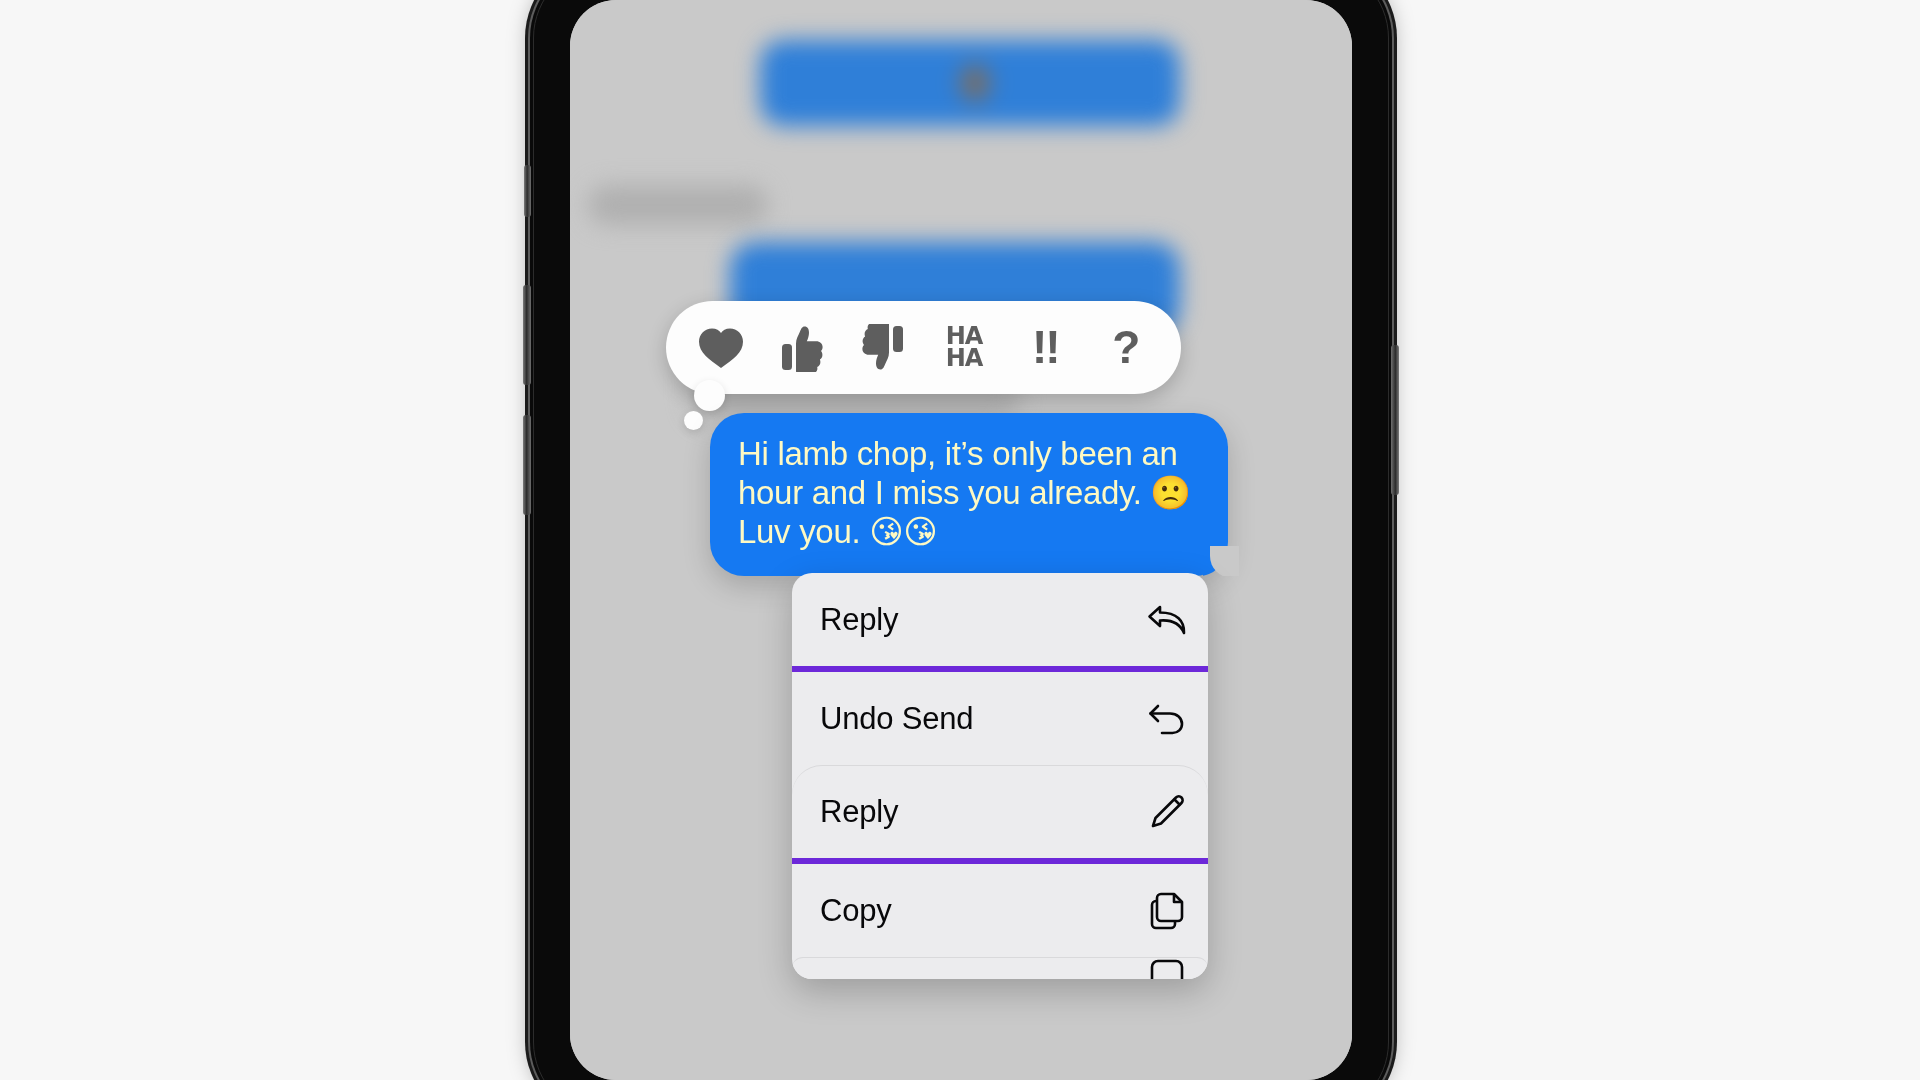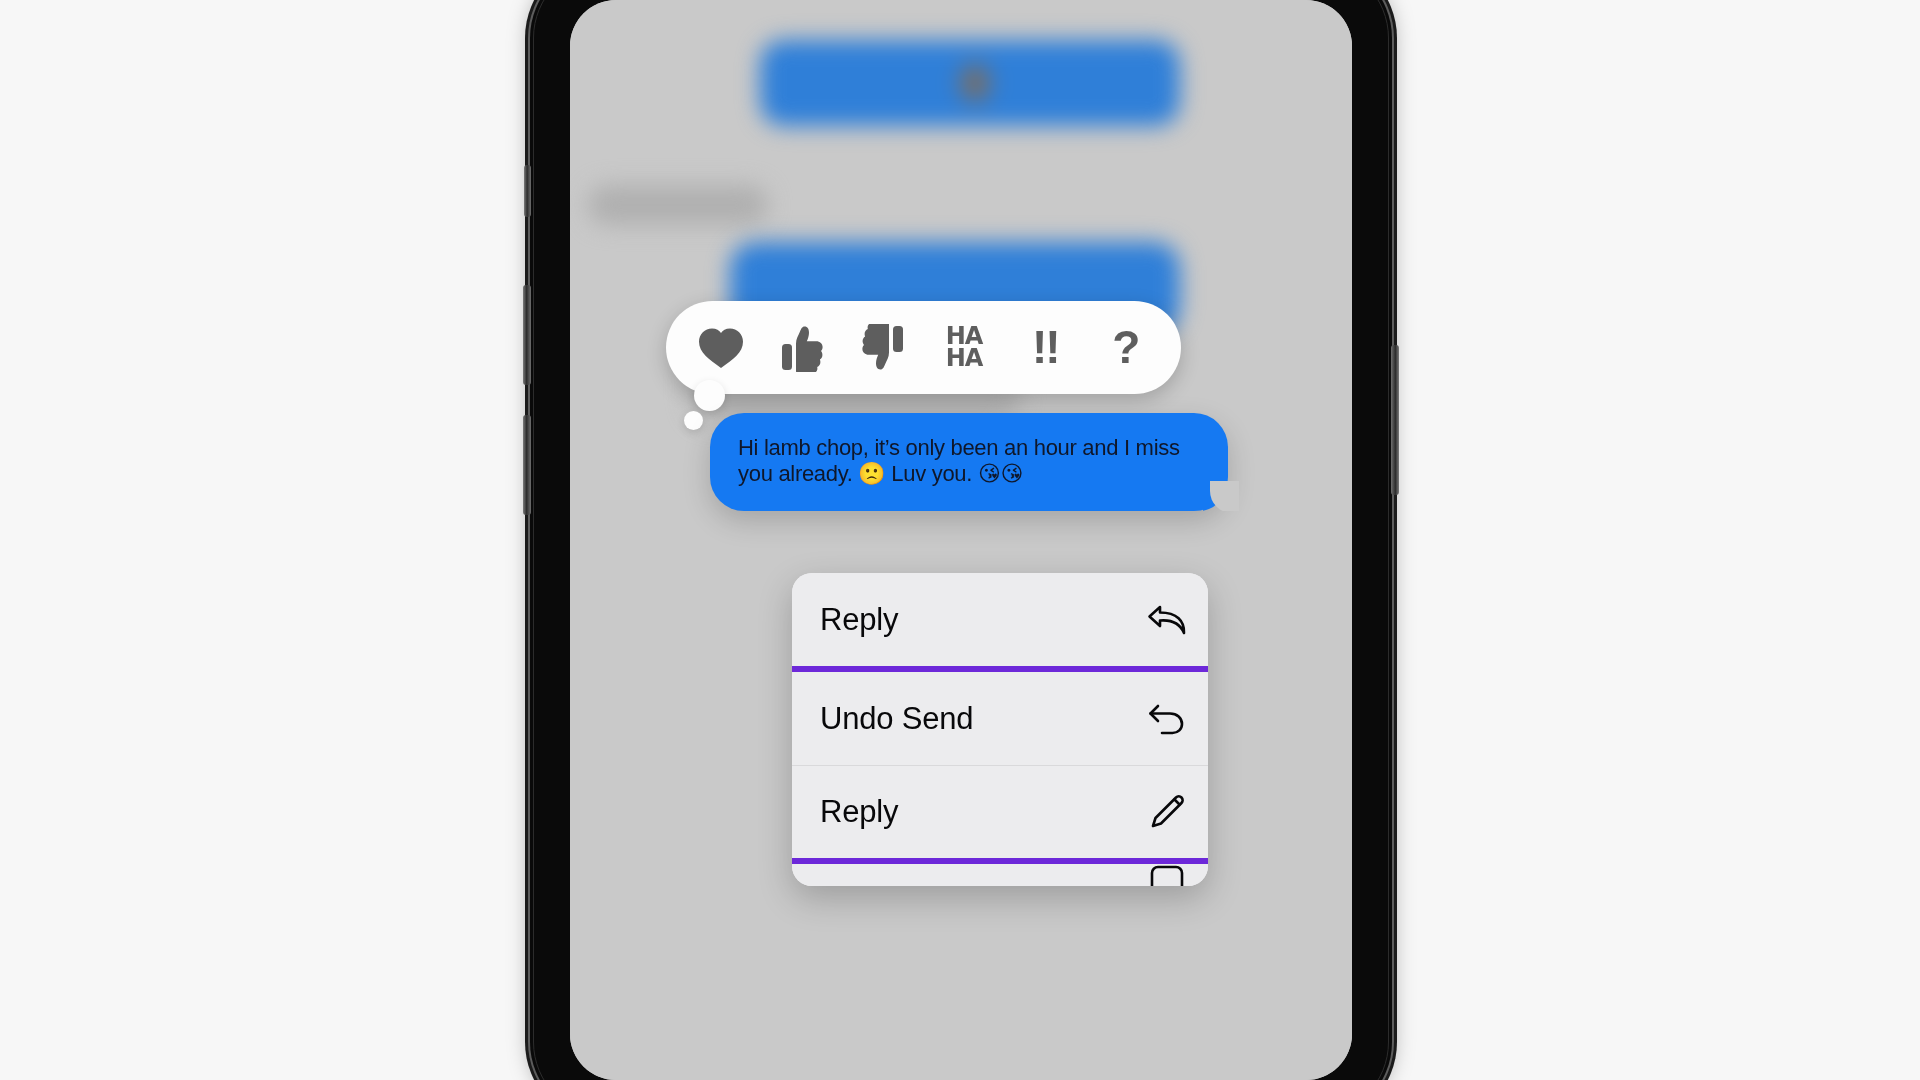--- a/index.html
+++ b/index.html
@@ -94,22 +94,22 @@
   #bubble{
     position:absolute;
     left:140px; top:413px;
     width:518px;
     background:#1579f2;
     border-radius:34px;
     padding:22px 28px 24px 28px;
     box-shadow:0 10px 28px rgba(0,0,0,.18);
   }
   #bubble-text{
-    color:#0f172a;
-    font-size:22px;
+    color:#fef9c3;
+    font-size:33px;
     line-height:1.18;
     letter-spacing:-.3px;
     word-break:normal;
   }
   
   #bubble-tail{
     position:absolute; right:-11px; bottom:0;
     width:36px; height:34px;
     overflow:hidden;
   }
@@ -136,20 +136,21 @@
     overflow:hidden;
     box-shadow:0 12px 34px rgba(0,0,0,.22);
   }
   .ctx-group + .ctx-group{ border-top:6px solid #6d28d9; }
   .ctx-item{
     height:93px;
     display:flex; align-items:center; justify-content:space-between;
     padding:0 20px 0 28px;
     background:#ececee;
     cursor:pointer;
+    border-radius:30px;
   }
   .ctx-item + .ctx-item{ border-top:1px solid #d9d9db; }
   .ctx-label{
     font-size:31px; color:#08080a; letter-spacing:-.2px;
   }
   .ctx-icon{ width:42px; height:42px; display:flex; align-items:center; justify-content:center; color:#08080a; }
   .ctx-icon svg{ display:block; }
 </style>
 </head>
 <body>
@@ -250,20 +251,30 @@
             <span class="ctx-icon">
               <svg width="36" height="36" viewBox="0 0 36 36" fill="none" stroke="currentColor" stroke-width="2.6" stroke-linecap="round" stroke-linejoin="round" aria-hidden="true">
                 <path d="M4 32 L6.5 24 L27 3.5 C28.5 2 31 2 32.5 3.5 C34 5 34 7.5 32.5 9 L12 29.5 Z"></path>
                 <path d="M25.5 5.5 L30.5 10.5"></path>
               </svg>
             </span>
           </div>
         </div>
 
         <div class="ctx-group">
+          <div class="ctx-item">
+            <span class="ctx-label">Copy</span>
+            <span class="ctx-icon">
+              <svg width="36" height="38" viewBox="0 0 36 38" fill="none" stroke="currentColor" stroke-width="2.6" stroke-linejoin="round" aria-hidden="true">
+                <path d="M12 2 H25 L33 10 V25 A4 4 0 0 1 29 29 H12 A4 4 0 0 1 8 25 V6 A4 4 0 0 1 12 2 Z"></path>
+                <path d="M25 2 V10 H33"></path>
+                <path d="M26 29 V32 A4 4 0 0 1 22 36 H7 A4 4 0 0 1 3 32 V13 A4 4 0 0 1 7 9 H8"></path>
+              </svg>
+            </span>
+          </div>
           <div class="ctx-item" style="height:22px;">
             <span class="ctx-label"></span>
             <span class="ctx-icon" style="height:22px;overflow:hidden;align-items:flex-start;">
               <svg width="36" height="34" viewBox="0 0 36 34" fill="none" stroke="currentColor" stroke-width="2.6" stroke-linejoin="round" aria-hidden="true">
                 <rect x="3" y="3" width="30" height="26" rx="6"></rect>
               </svg>
             </span>
           </div>
         </div>
 

